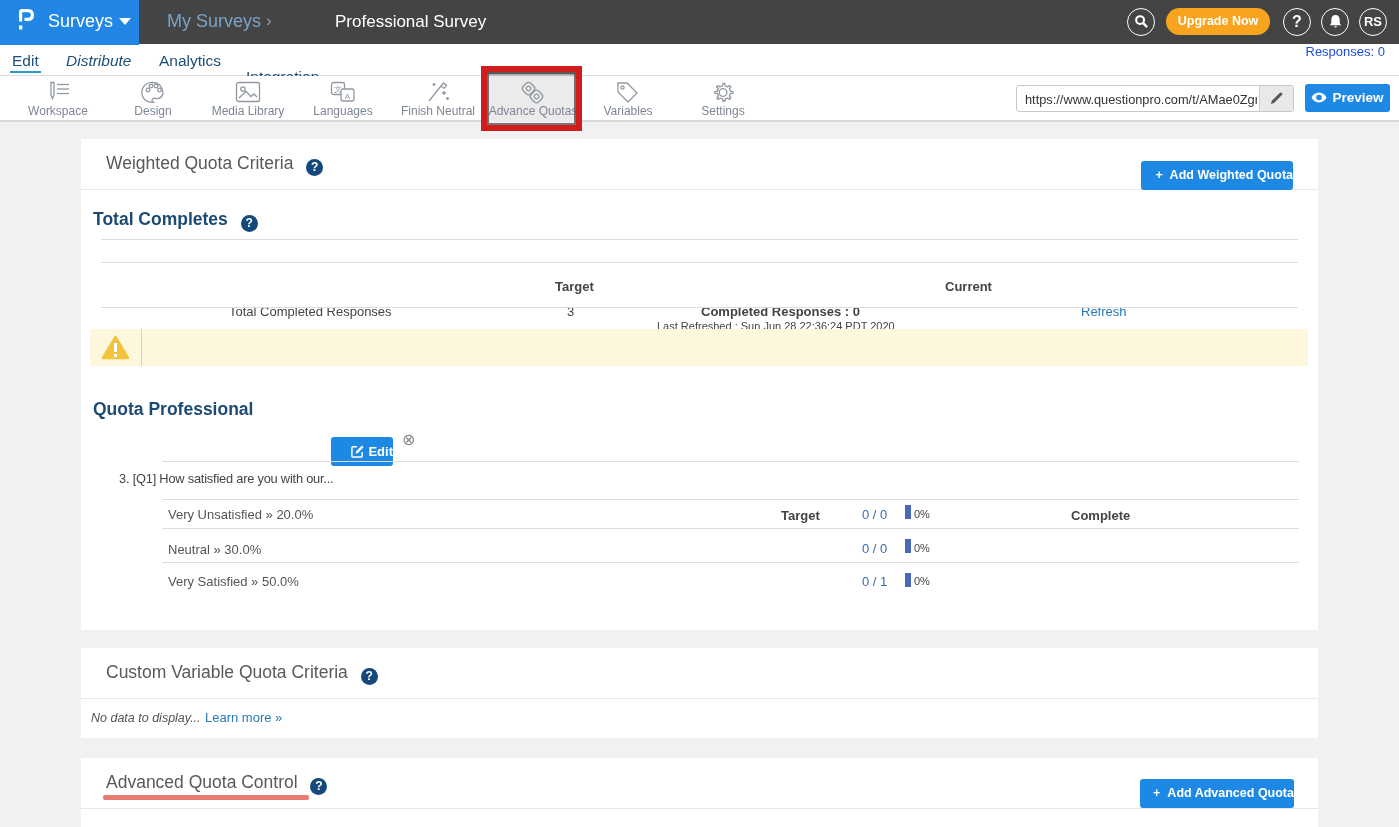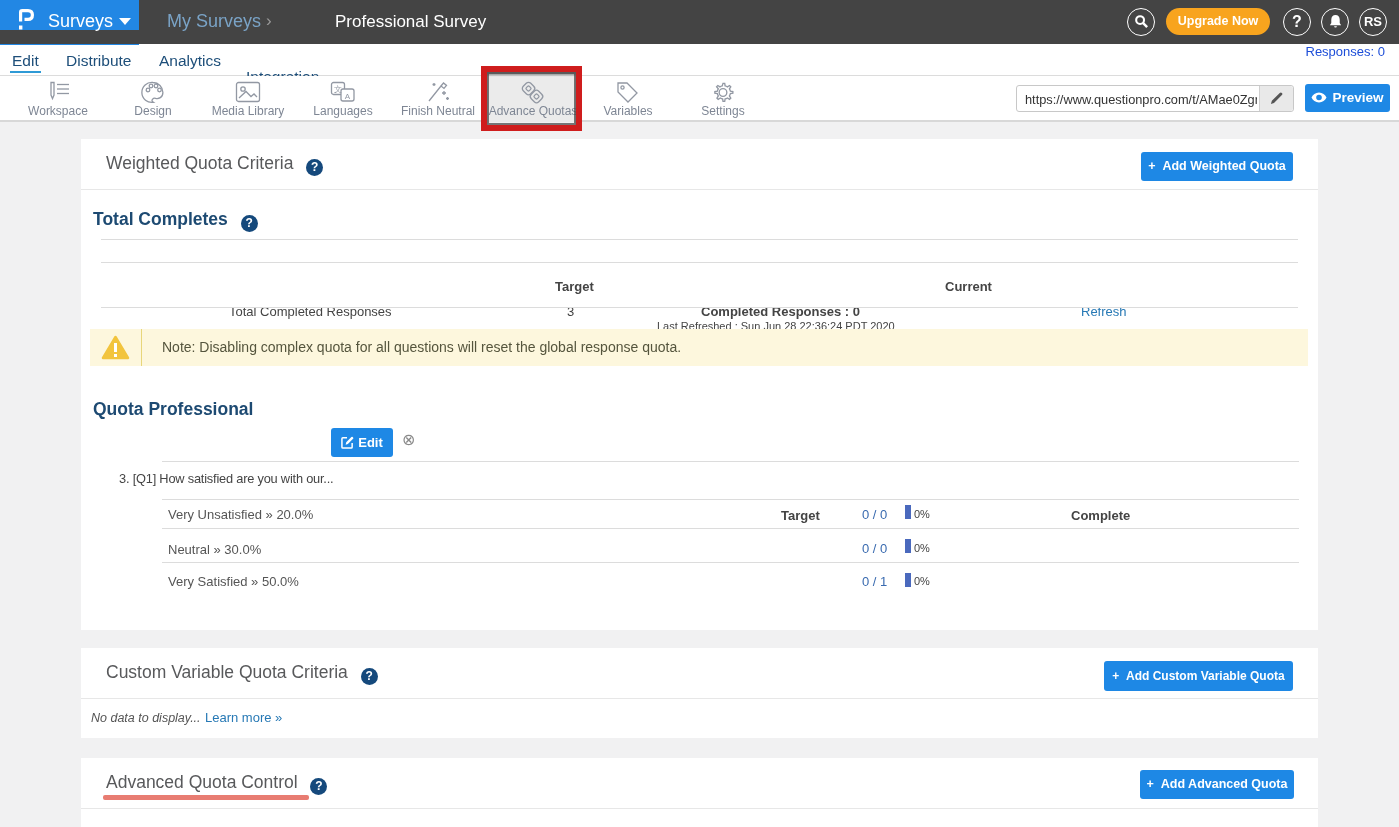--- a/index.html
+++ b/index.html
@@ -1,37 +1,37 @@
 <!DOCTYPE html>
 <html><head>
 <meta charset="utf-8">
 <style>
 * { margin:0; padding:0; box-sizing:border-box; }
 html,body { width:1399px; height:827px; overflow:hidden; }
 body { font-family:"Liberation Sans", sans-serif; background:#f1f1f2; position:relative; }
 
 
 .topbar { position:absolute; left:0; top:0; width:1399px; height:44px; background:#444444; }
-.tb-left { position:absolute; left:0; top:0; width:139px; height:30px; background:#2287e4; }
+.tb-left { position:absolute; left:0; top:0; width:139px; height:45px; background:#2287e4; }
 .tb-left .logo { position:absolute; left:19px; top:9px; }
 .tb-left .surveys { position:absolute; left:48px; top:11px; color:#fff; font-size:18px; }
 .tb-left .caret { position:absolute; left:119px; top:18px; width:0; height:0; border-left:6px solid transparent; border-right:6px solid transparent; border-top:7px solid #fff; }
 .bc-my { position:absolute; left:167px; top:11px; font-size:18px; color:#7aa3c6; }
 .bc-sep { position:absolute; left:266px; top:11px; font-size:17px; color:#9a9a9a; }
 .bc-title { position:absolute; left:296px; top:12px; font-size:17px; color:#fff;margin-left:39px; }
 .tb-circle { position:absolute; top:8px; width:28px; height:28px; border:1.6px solid #fff; border-radius:50%; color:#fff; text-align:center; }
 .tb-upgrade { position:absolute; left:1166px; top:8px; width:104px; height:27px; background:#f8a41e; border-radius:14px; color:#fff; font-size:12.5px; font-weight:bold; text-align:center; line-height:27px; }
 
 
 .navrow { position:absolute; left:0; top:44px; width:1399px; height:32px; background:#fff; border-bottom:1px solid #dcdcdc; }
 .navrow .blueline { position:absolute; left:0; top:0; width:139px; height:1px; background:#2287e4; }
 .nav-item { position:absolute; top:8px; font-size:15.5px; color:#1d4e79; }
 .nav-edit { left:12px; }
 .nav-edit:after { content:""; position:absolute; left:-2px; right:-2px; bottom:-3px; height:2.5px; background:#2e9ad6; }
-.nav-dist { left:66px; }
+.nav-dist { left:66px;font-style:italic; }
 .nav-ana { left:159px; }
 .nav-int { left:246px;margin-top:16px; }
 .nav-resp { position:absolute; right:14px; top:0; font-size:13px; color:#1d4ed8; }
 
 
 .toolbar { position:absolute; left:0; top:76px; width:1399px; height:46px; background:#fff; border-bottom:2px solid #d8d8d8; }
 .tool-item { position:absolute; top:0; width:94px; height:46px; text-align:center; }
 .tool-item .ticon { position:absolute; left:50%; transform:translateX(-50%); top:5px; }
 .tool-item .tlabel { position:absolute; left:50%; transform:translateX(-50%); top:28px; font-size:12px; color:#7e8694; white-space:nowrap; }
 .tool-sel { background:#ebebeb;text-align:center; }
@@ -42,21 +42,21 @@
 .btn-preview { position:absolute; left:1305px; top:8px; width:85px; height:28px; background:#1e88e5; border-radius:3px; color:#fff; font-size:13.5px; font-weight:bold; text-align:center; line-height:28px; }
 
 
 .card { position:absolute; left:81px; width:1237px; background:#fff; }
 .card1 { top:139px; height:491px; }
 .card2 { top:648px; height:90px; }
 .card3 { top:758px; height:69px; }
 .chead { position:absolute; left:0; top:0; width:100%; height:51px; border-bottom:1px solid #e7e7e7; }
 .chead .ctitle { position:absolute; left:25px; top:14px; font-size:17.5px; color:#58595b; }
 .qhelp { display:inline-block; margin-left:3px; width:17px; height:17px; border-radius:50%; background:#15497c; color:#fff; font-size:12px; font-weight:bold; text-align:center; line-height:17px; vertical-align:-2px; }
-.btn-blue { position:absolute; background:#1e88e5; border-radius:3px; color:#fff; font-weight:bold; font-size:13px; text-align:center; white-space:nowrap; }
+.btn-blue { position:absolute; background:#1e88e5; border-radius:3px; color:#fff; font-weight:bold; font-size:13px; text-align:right; white-space:nowrap;margin-top:9px; }
 
 .h2navy { position:absolute; font-size:17.5px; font-weight:bold; color:#1d4a72; }
 
 
 .t1line { position:absolute; left:20px; width:1197px; height:1px; background:#dcdcdc; }
 .t1 { position:absolute; font-size:13px; color:#444;margin-top:36px; }
 .t1b { font-weight:bold; }
 .link { color:#2779b5; }
 
 
@@ -231,21 +231,20 @@
   <span class="t1 link" style="left:1000px; top:129px;">Refresh</span>
   <div class="t1line" style="top:168px;"></div>
 
   <div class="note">
     <svg class="tri" width="29" height="25" viewBox="0 0 29 25">
         <path d="M14.5,2 L27,23 L2,23 Z" fill="#f2c43d" stroke="#f2c43d" stroke-width="2.5" stroke-linejoin="round"></path>
         <rect x="13" y="8" width="3" height="9" fill="#fff"></rect>
         <rect x="13" y="19" width="3" height="3" fill="#fff"></rect>
       </svg>
     <div class="vline"></div>
-    <span class="ntext">Note: Disabling complex quota for all questions will reset the global response quota.</span>
   </div>
 
   <span class="h2navy" style="left:12px; top:260px;">Quota Professional</span>
   <span class="t1" style="left:38px; top:296px; font-size:12.8px; letter-spacing:-0.2px;">3. [Q1] How satisfied are you with our...</span>
   <div class="btn-blue" style="left:250px; top:289px; width:62px; height:29px; line-height:29px;"><svg width="13" height="13" viewBox="0 0 14 14" style="vertical-align:-2px; margin-right:4px;">
         <path d="M12,7.5 L12,12 a1,1 0 0 1 -1,1 L2,13 a1,1 0 0 1 -1,-1 L1,3 a1,1 0 0 1 1,-1 L6.5,2" fill="none" stroke="#fff" stroke-width="1.6"></path>
         <path d="M5,9.3 L5.6,6.8 L11.2,1.2 a0.9,0.9 0 0 1 1.4,0 l0.4,0.4 a0.9,0.9 0 0 1 0,1.4 L7.4,8.7 Z" fill="#fff"></path>
       </svg>Edit</div>
   <span style="position:absolute; left:321px; top:291px; color:#8a8a8a; font-size:16px;">⊗</span>
 
@@ -265,21 +264,20 @@
   <div class="t2line" style="top:423px;"></div>
   <span class="t2row" style="left:87px; top:435px;">Very Satisfied » 50.0%</span>
   <span class="t2blue" style="left:781px; top:435px;">0 / 1</span>
   <div class="pbar" style="left:824px; top:434px;"></div>
   <span class="ppct" style="left:833px; top:436px;">0%</span>
 </div>
 
 <div class="card card2">
   <div class="chead">
     <span class="ctitle">Custom Variable Quota Criteria &nbsp;<span class="qhelp">?</span></span>
-    <div class="btn-blue" style="left:1023px; top:13px; width:189px; height:30px; line-height:30px; font-size:12px;">+ &nbsp;Add Custom Variable Quota</div>
   </div>
   <span style="position:absolute; left:10px; top:63px; font-size:12.5px; color:#555; font-style:italic;">No data to display...</span>
   <span class="link" style="position:absolute; left:124px; top:62px; font-size:13px;">Learn more »</span>
 </div>
 
 <div class="card card3">
   <div class="chead">
     <span class="ctitle">Advanced Quota Control &nbsp;<span class="qhelp">?</span></span>
     <div class="btn-blue" style="left:1059px; top:12px; width:154px; height:29px; line-height:29px; font-size:12.5px;">+ &nbsp;Add Advanced Quota</div>
   </div>

